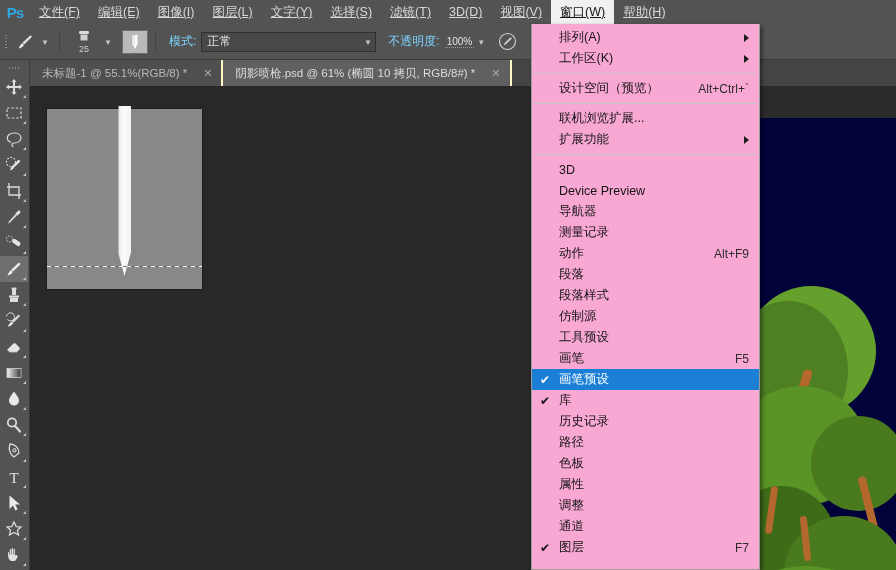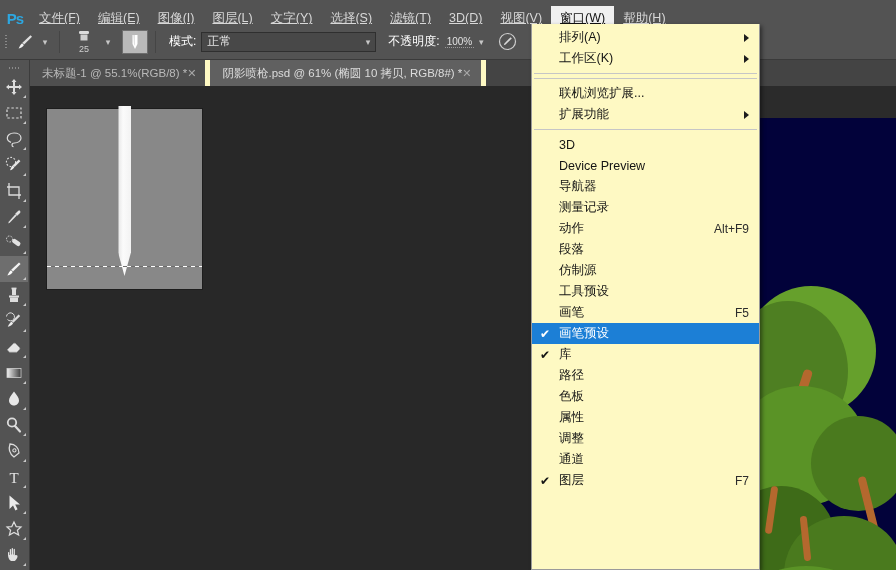--- a/index.html
+++ b/index.html
@@ -9,21 +9,21 @@
     font-family: "Liberation Sans", "DejaVu Sans", sans-serif;
     overflow: hidden;
     position: relative;
     -webkit-font-smoothing: antialiased;
   }
 
   
   #menubar {
     position: absolute; top: 0; left: 0; width: 896px; height: 24px;
     background: #535353;
-    display: flex; align-items: center; margin-top: 6px;
+    display: flex; align-items: center;
   }
   #ps-logo {
     width: 30px; height: 24px; display: flex; align-items: center; justify-content: center;
     color: #2da7e0; font-weight: bold; font-size: 15px; letter-spacing: -1px;
     font-family: "Liberation Sans", sans-serif;
   }
   .menu-item {
     height: 24px; line-height: 24px; padding: 0 9px;
     font-size: 12.5px; color: #d8d8d8; white-space: nowrap; cursor: default; text-decoration: underline;
   }
@@ -52,21 +52,21 @@
   .brush-size-box {
     width: 34px; height: 30px; position: relative;
     display: flex; flex-direction: column; align-items: center; justify-content: center;
   }
   .brush-size-num { font-size: 9px; color: #cfcfcf; line-height: 10px; }
   .brush-thumb {
     width: 26px; height: 24px; background: #b9b9b9;
     display: flex; align-items: center; justify-content: center;
     border: 1px solid #6d6d6d;
   }
-  .opt-label { font-size: 12px; color: #ffffff; margin: 0 5px 0 6px; white-space: nowrap; }
+  .opt-label { font-size: 12px; color: #7dd3fc; margin: 0 5px 0 6px; white-space: nowrap; }
   .opt-select {
     width: 175px; height: 20px; background: #484848;
     border: 1px solid #2f2f2f;
     display: flex; align-items: center; justify-content: space-between;
     padding: 0 5px; font-size: 12px; color: #e2e2e2;
   }
   .opt-num {
     font-size: 10px; color: #e2e2e2; border-bottom: 1px dotted #9a9a9a;
     padding: 0 2px;
   }
@@ -91,23 +91,23 @@
     position: absolute; right: 2px; bottom: 2px;
     width: 0; height: 0; border-left: 3px solid transparent; border-bottom: 3px solid #c9c9c9;
   }
 
   
   #tabbar {
     position: absolute; top: 60px; left: 30px; right: 0; height: 26px;
     background: #444444; display: flex; align-items: flex-end;
   }
   .doc-tab {
-    height: 26px; display: flex; align-items: center; gap: 0;
+    height: 26px; display: flex; align-items: center; gap: 16px;
     padding: 0 9px 0 12px; font-size: 11.5px; color: #b9b9b9;
-    background: #4f4f4f; border-right: 5px solid #fef9c3;
+    background: #4f4f4f; border-right: 2px solid #fef9c3;
     white-space: nowrap;
   }
   .doc-tab.active { background: #606060; color: #dcdcdc; }
   .tab-close { font-size: 11px; color: #a8a8a8; }
 
   
   #workspace {
     position: absolute; top: 86px; left: 30px; right: 0; bottom: 0;
     background: #282828; overflow: hidden;
   }
@@ -133,21 +133,21 @@
     background: #02023a; overflow: hidden;
   }
   #artwork .topbar { position: absolute; top: 0; left: 0; right: 0; height: 32px; background: #2b2b2b; }
   #artwork .edge { position: absolute; left: 0; top: 0; bottom: 0; width: 3px; background: #cfcfcf; }
   .tree { position: absolute; border-radius: 50%; }
   .trunk { position: absolute; background: #b4682e; border-radius: 4px; }
 
   
   #window-menu {
     position: absolute; left: 531px; top: 24px; width: 229px; height: 546px;
-    background: #fef9c3; border: 1px solid #9a9a9a; border-top: none;
+    background: #f9a8d4; border: 1px solid #9a9a9a; border-top: none;
     box-shadow: 2px 2px 4px rgba(0,0,0,.45);
     overflow: hidden; padding-top: 3px;
   }
   .mi {
     height: 21px; display: flex; align-items: center;
     font-size: 12.5px; color: #141414; position: relative; padding-left: 27px; padding-right: 10px;
     white-space: nowrap;
   }
   .mi.hl { background: #1c7fd6; color: #ffffff; }
   .mi .check {
@@ -420,20 +420,24 @@
 <div id="window-menu">
     <div class="mi">
       <span>排列(A)</span>
       <span class="arrow"></span>
     </div>
     <div class="mi">
       <span>工作区(K)</span>
       <span class="arrow"></span>
     </div>
     <div class="msep"></div>
+    <div class="mi">
+      <span>设计空间（预览）</span>
+      <span class="accel">Alt+Ctrl+`</span>
+    </div>
     <div class="msep"></div>
     <div class="mi">
       <span>联机浏览扩展...</span>
     </div>
     <div class="mi">
       <span>扩展功能</span>
       <span class="arrow"></span>
     </div>
     <div class="msep"></div>
     <div class="mi">
@@ -447,40 +451,46 @@
     </div>
     <div class="mi">
       <span>测量记录</span>
     </div>
     <div class="mi">
       <span>动作</span>
       <span class="accel">Alt+F9</span>
     </div>
     <div class="mi">
       <span>段落</span>
+    </div>
+    <div class="mi">
+      <span>段落样式</span>
     </div>
     <div class="mi">
       <span>仿制源</span>
     </div>
     <div class="mi">
       <span>工具预设</span>
     </div>
     <div class="mi">
       <span>画笔</span>
       <span class="accel">F5</span>
     </div>
     <div class="mi hl">
       <span class="check">✔</span>
       <span>画笔预设</span>
     </div>
     <div class="mi">
       <span class="check">✔</span>
       <span>库</span>
     </div>
     <div class="mi">
+      <span>历史记录</span>
+    </div>
+    <div class="mi">
       <span>路径</span>
     </div>
     <div class="mi">
       <span>色板</span>
     </div>
     <div class="mi">
       <span>属性</span>
     </div>
     <div class="mi">
       <span>调整</span>

